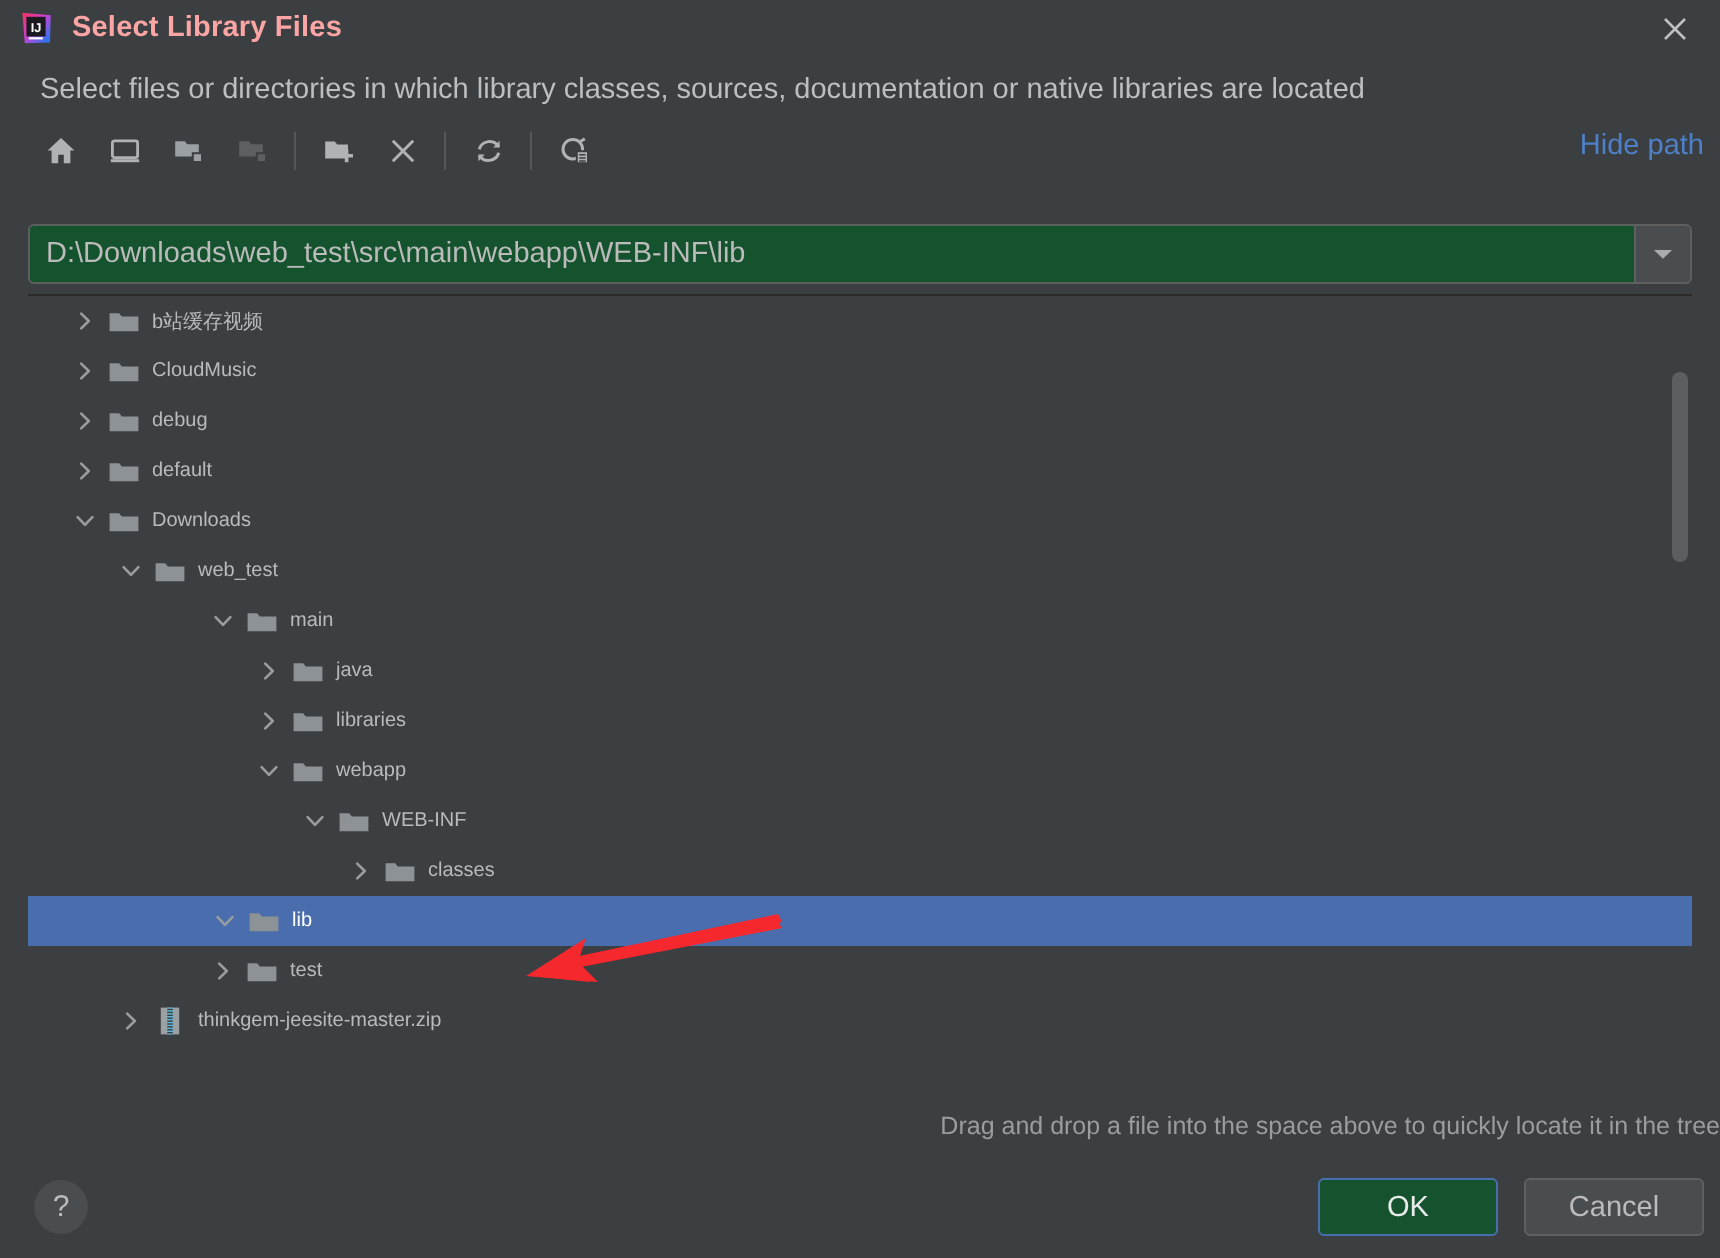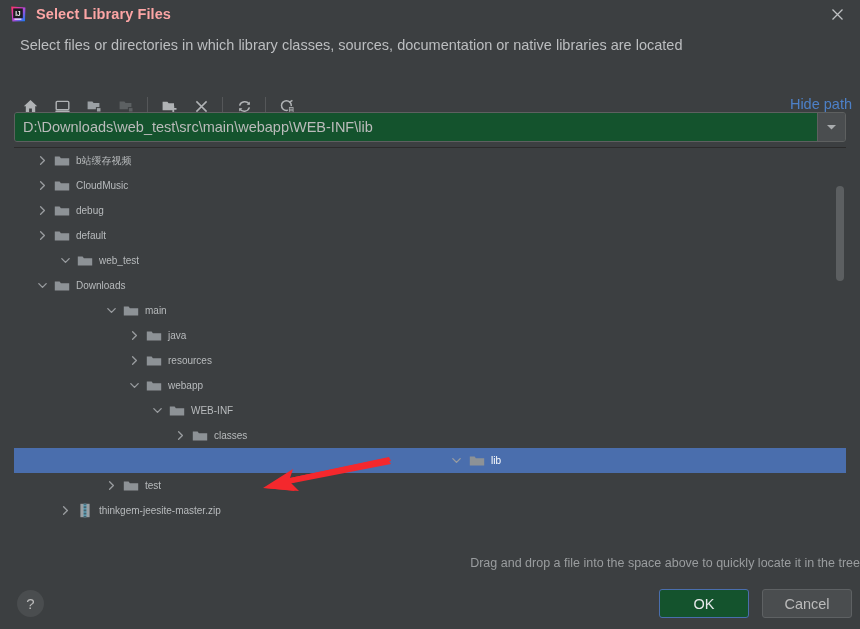--- a/index.html
+++ b/index.html
@@ -57,21 +57,21 @@
     position: absolute;
     left: 20px; top: 37px;
     font-size: 14.5px;
     color: #bcbec0;
     white-space: nowrap;
   }
 
   
   #toolbar {
     position: absolute;
-    left: 14px; top: 89px;
+    left: 14px; top: 58px;
     width: 832px; height: 34px;
     display: flex;
     align-items: center;
   }
   .tb-btn {
     width: 32px; height: 30px;
     display: flex; align-items: center; justify-content: center;
     cursor: pointer;
   }
   .tb-btn.disabled { opacity: .45; cursor: default; }
@@ -396,125 +396,125 @@
               <path fill="none" stroke="#9a9da0" stroke-width="1.3" stroke-linecap="round" stroke-linejoin="round" d="M3.6 1.8 L7.4 5.5 L3.6 9.2"></path>
             </svg>
           </span>
           <span class="node-icon">
             <svg width="16" height="14" viewBox="0 0 16 14">
               <path d="M0.8 2.6 L5.6 2.6 L6.9 4.3 L15.2 4.3 L15.2 11.6 L0.8 11.6 Z" fill="#8d9296"></path>
             </svg>
           </span>
           <span class="row-label">default</span>
         </div>
+        <div class="row" style="padding-left: 20px;">
+          <span class="twisty">
+            <svg width="11" height="11" viewBox="0 0 11 11">
+              <path fill="none" stroke="#9a9da0" stroke-width="1.3" stroke-linecap="round" stroke-linejoin="round" d="M1.8 3.6 L5.5 7.4 L9.2 3.6"></path>
+            </svg>
+          </span>
+          <span class="node-icon">
+            <svg width="16" height="14" viewBox="0 0 16 14">
+              <path d="M0.8 2.6 L5.6 2.6 L6.9 4.3 L15.2 4.3 L15.2 11.6 L0.8 11.6 Z" fill="#8d9296"></path>
+            </svg>
+          </span>
+          <span class="row-label">Downloads</span>
+        </div>
         <div class="row" style="padding-left: 43px;">
           <span class="twisty">
             <svg width="11" height="11" viewBox="0 0 11 11">
               <path fill="none" stroke="#9a9da0" stroke-width="1.3" stroke-linecap="round" stroke-linejoin="round" d="M1.8 3.6 L5.5 7.4 L9.2 3.6"></path>
             </svg>
           </span>
           <span class="node-icon">
             <svg width="16" height="14" viewBox="0 0 16 14">
               <path d="M0.8 2.6 L5.6 2.6 L6.9 4.3 L15.2 4.3 L15.2 11.6 L0.8 11.6 Z" fill="#8d9296"></path>
             </svg>
           </span>
           <span class="row-label">web_test</span>
         </div>
-        <div class="row" style="padding-left: 20px;">
+        <div class="row" style="padding-left: 89px;">
           <span class="twisty">
             <svg width="11" height="11" viewBox="0 0 11 11">
               <path fill="none" stroke="#9a9da0" stroke-width="1.3" stroke-linecap="round" stroke-linejoin="round" d="M1.8 3.6 L5.5 7.4 L9.2 3.6"></path>
             </svg>
           </span>
           <span class="node-icon">
             <svg width="16" height="14" viewBox="0 0 16 14">
               <path d="M0.8 2.6 L5.6 2.6 L6.9 4.3 L15.2 4.3 L15.2 11.6 L0.8 11.6 Z" fill="#8d9296"></path>
             </svg>
           </span>
-          <span class="row-label">Downloads</span>
-        </div>
-        <div class="row" style="padding-left: 89px;">
+          <span class="row-label">main</span>
+        </div>
+        <div class="row" style="padding-left: 112px;">
+          <span class="twisty">
+            <svg width="11" height="11" viewBox="0 0 11 11">
+              <path fill="none" stroke="#9a9da0" stroke-width="1.3" stroke-linecap="round" stroke-linejoin="round" d="M3.6 1.8 L7.4 5.5 L3.6 9.2"></path>
+            </svg>
+          </span>
+          <span class="node-icon">
+            <svg width="16" height="14" viewBox="0 0 16 14">
+              <path d="M0.8 2.6 L5.6 2.6 L6.9 4.3 L15.2 4.3 L15.2 11.6 L0.8 11.6 Z" fill="#8d9296"></path>
+            </svg>
+          </span>
+          <span class="row-label">java</span>
+        </div>
+        <div class="row" style="padding-left: 112px;">
+          <span class="twisty">
+            <svg width="11" height="11" viewBox="0 0 11 11">
+              <path fill="none" stroke="#9a9da0" stroke-width="1.3" stroke-linecap="round" stroke-linejoin="round" d="M3.6 1.8 L7.4 5.5 L3.6 9.2"></path>
+            </svg>
+          </span>
+          <span class="node-icon">
+            <svg width="16" height="14" viewBox="0 0 16 14">
+              <path d="M0.8 2.6 L5.6 2.6 L6.9 4.3 L15.2 4.3 L15.2 11.6 L0.8 11.6 Z" fill="#8d9296"></path>
+            </svg>
+          </span>
+          <span class="row-label">libraries</span>
+        </div>
+        <div class="row" style="padding-left: 112px;">
           <span class="twisty">
             <svg width="11" height="11" viewBox="0 0 11 11">
               <path fill="none" stroke="#9a9da0" stroke-width="1.3" stroke-linecap="round" stroke-linejoin="round" d="M1.8 3.6 L5.5 7.4 L9.2 3.6"></path>
             </svg>
           </span>
           <span class="node-icon">
             <svg width="16" height="14" viewBox="0 0 16 14">
               <path d="M0.8 2.6 L5.6 2.6 L6.9 4.3 L15.2 4.3 L15.2 11.6 L0.8 11.6 Z" fill="#8d9296"></path>
             </svg>
           </span>
-          <span class="row-label">main</span>
-        </div>
-        <div class="row" style="padding-left: 112px;">
-          <span class="twisty">
-            <svg width="11" height="11" viewBox="0 0 11 11">
-              <path fill="none" stroke="#9a9da0" stroke-width="1.3" stroke-linecap="round" stroke-linejoin="round" d="M3.6 1.8 L7.4 5.5 L3.6 9.2"></path>
-            </svg>
-          </span>
-          <span class="node-icon">
-            <svg width="16" height="14" viewBox="0 0 16 14">
-              <path d="M0.8 2.6 L5.6 2.6 L6.9 4.3 L15.2 4.3 L15.2 11.6 L0.8 11.6 Z" fill="#8d9296"></path>
-            </svg>
-          </span>
-          <span class="row-label">java</span>
-        </div>
-        <div class="row" style="padding-left: 112px;">
-          <span class="twisty">
-            <svg width="11" height="11" viewBox="0 0 11 11">
-              <path fill="none" stroke="#9a9da0" stroke-width="1.3" stroke-linecap="round" stroke-linejoin="round" d="M3.6 1.8 L7.4 5.5 L3.6 9.2"></path>
-            </svg>
-          </span>
-          <span class="node-icon">
-            <svg width="16" height="14" viewBox="0 0 16 14">
-              <path d="M0.8 2.6 L5.6 2.6 L6.9 4.3 L15.2 4.3 L15.2 11.6 L0.8 11.6 Z" fill="#8d9296"></path>
-            </svg>
-          </span>
-          <span class="row-label">resources</span>
-        </div>
-        <div class="row" style="padding-left: 112px;">
+          <span class="row-label">webapp</span>
+        </div>
+        <div class="row" style="padding-left: 135px;">
           <span class="twisty">
             <svg width="11" height="11" viewBox="0 0 11 11">
               <path fill="none" stroke="#9a9da0" stroke-width="1.3" stroke-linecap="round" stroke-linejoin="round" d="M1.8 3.6 L5.5 7.4 L9.2 3.6"></path>
             </svg>
           </span>
           <span class="node-icon">
             <svg width="16" height="14" viewBox="0 0 16 14">
               <path d="M0.8 2.6 L5.6 2.6 L6.9 4.3 L15.2 4.3 L15.2 11.6 L0.8 11.6 Z" fill="#8d9296"></path>
             </svg>
           </span>
-          <span class="row-label">webapp</span>
-        </div>
-        <div class="row" style="padding-left: 135px;">
-          <span class="twisty">
-            <svg width="11" height="11" viewBox="0 0 11 11">
-              <path fill="none" stroke="#9a9da0" stroke-width="1.3" stroke-linecap="round" stroke-linejoin="round" d="M1.8 3.6 L5.5 7.4 L9.2 3.6"></path>
-            </svg>
-          </span>
-          <span class="node-icon">
-            <svg width="16" height="14" viewBox="0 0 16 14">
-              <path d="M0.8 2.6 L5.6 2.6 L6.9 4.3 L15.2 4.3 L15.2 11.6 L0.8 11.6 Z" fill="#8d9296"></path>
-            </svg>
-          </span>
           <span class="row-label">WEB-INF</span>
         </div>
         <div class="row" style="padding-left: 158px;">
           <span class="twisty">
             <svg width="11" height="11" viewBox="0 0 11 11">
               <path fill="none" stroke="#9a9da0" stroke-width="1.3" stroke-linecap="round" stroke-linejoin="round" d="M3.6 1.8 L7.4 5.5 L3.6 9.2"></path>
             </svg>
           </span>
           <span class="node-icon">
             <svg width="16" height="14" viewBox="0 0 16 14">
               <path d="M0.8 2.6 L5.6 2.6 L6.9 4.3 L15.2 4.3 L15.2 11.6 L0.8 11.6 Z" fill="#8d9296"></path>
             </svg>
           </span>
           <span class="row-label">classes</span>
         </div>
-        <div class="row selected" style="padding-left: 90px; justify-content: center;">
+        <div class="row selected" style="padding-left: 90px;">
           <span class="twisty">
             <svg width="11" height="11" viewBox="0 0 11 11">
               <path fill="none" stroke="#9a9da0" stroke-width="1.3" stroke-linecap="round" stroke-linejoin="round" d="M1.8 3.6 L5.5 7.4 L9.2 3.6"></path>
             </svg>
           </span>
           <span class="node-icon">
             <svg width="16" height="14" viewBox="0 0 16 14">
               <path d="M0.8 2.6 L5.6 2.6 L6.9 4.3 L15.2 4.3 L15.2 11.6 L0.8 11.6 Z" fill="#8d9296"></path>
             </svg>
           </span>

